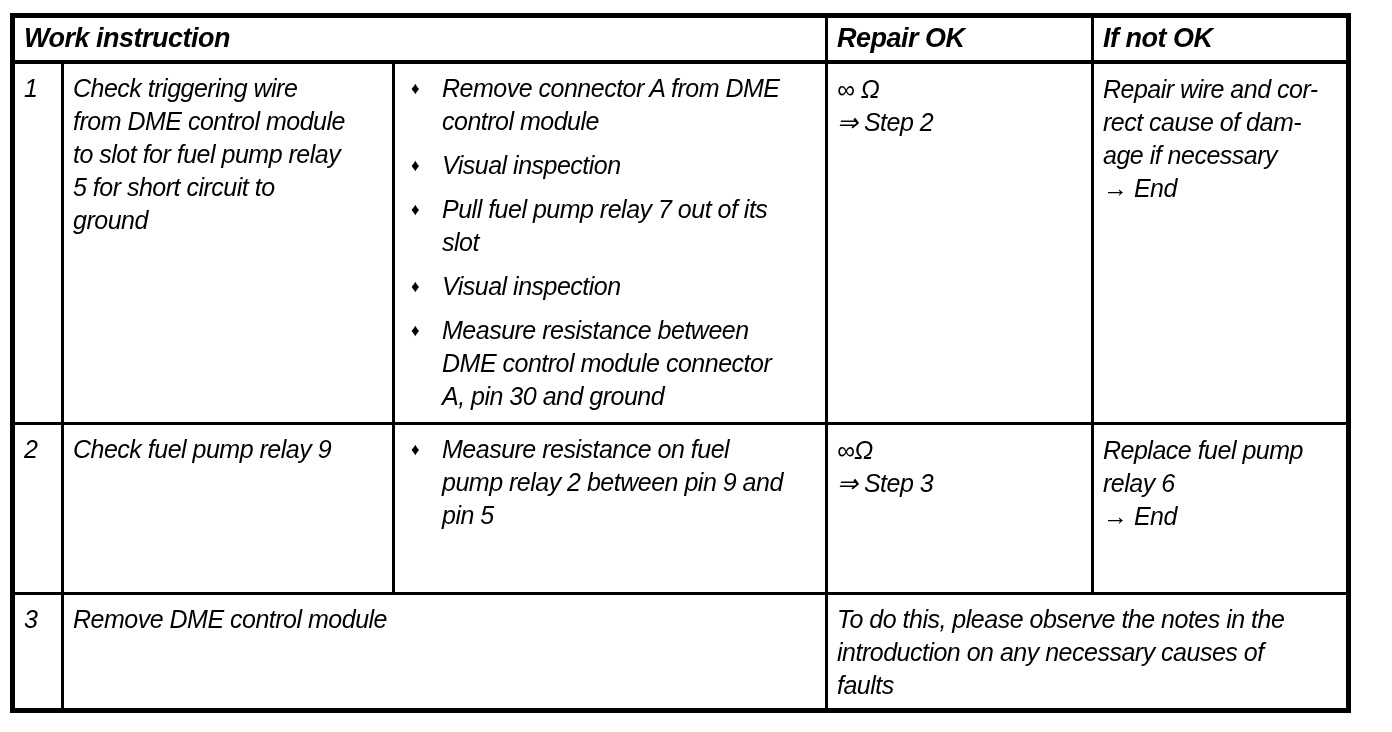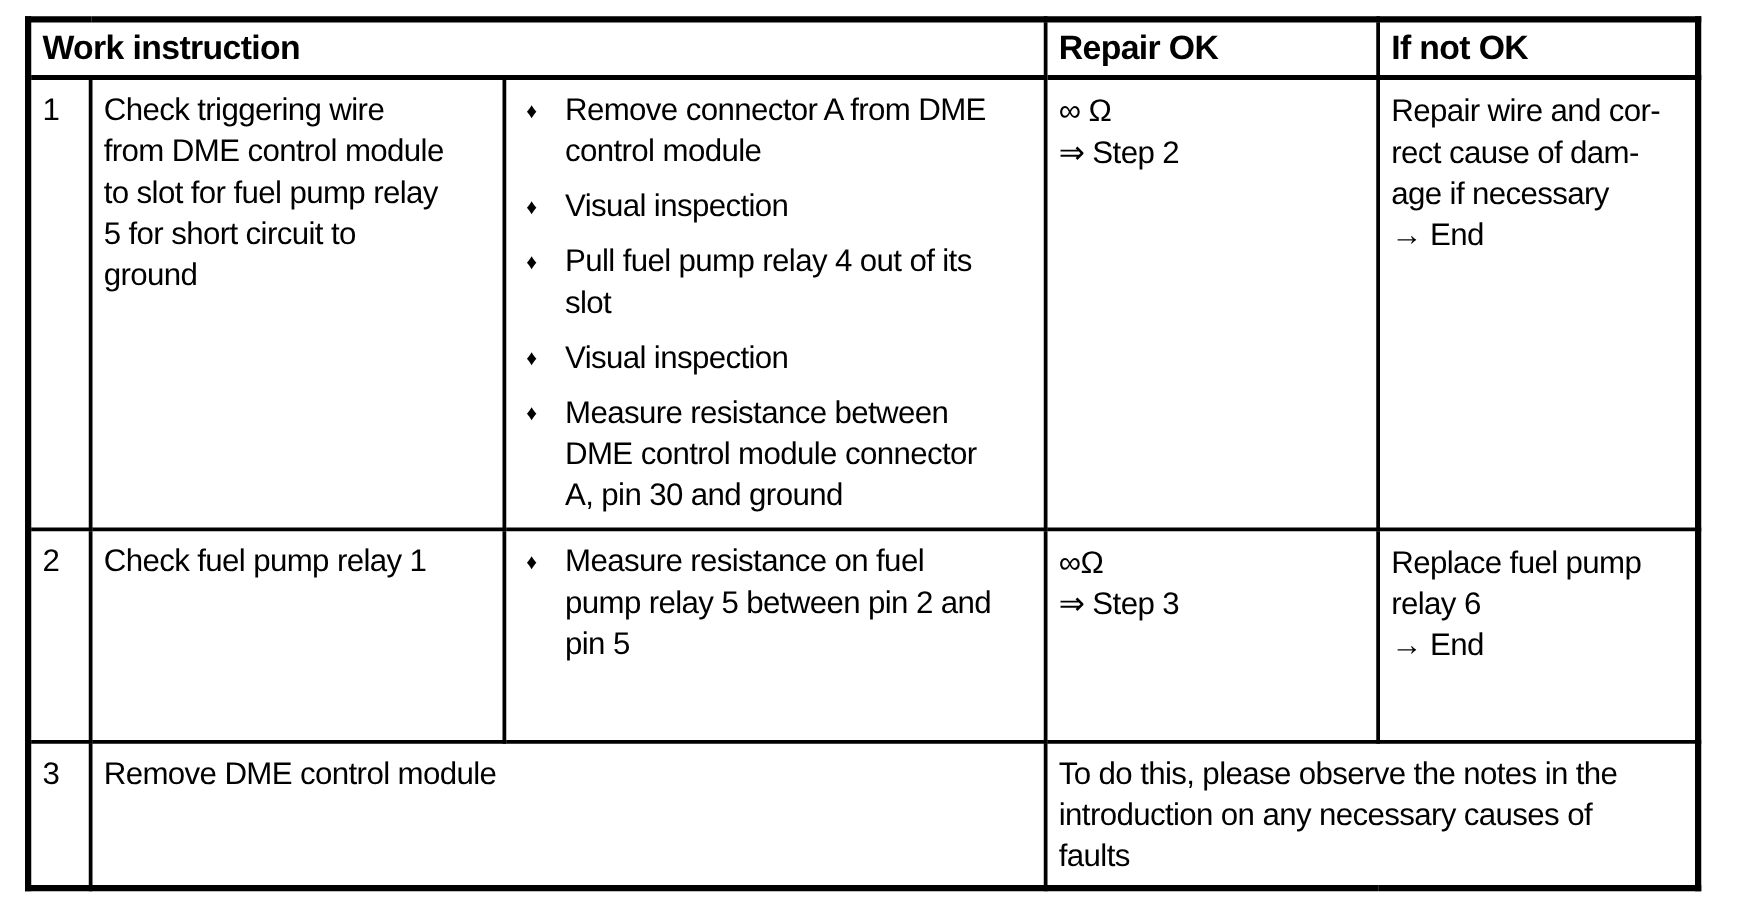--- a/index.html
+++ b/index.html
@@ -10,25 +10,26 @@
   }
   .sheet {
     position: relative;
     width: 1392px; height: 732px;
     background: #ffffff;
     color: #000000;
     font-family: "Liberation Sans", sans-serif;
   }
   table.diag {
     position: absolute;
-    left: 20px; top: 13px;
+    left: 10px; top: 13px;
     width: 1336px;
     border-collapse: collapse;
     table-layout: fixed;
     border: 5px solid #000;
+    font-style: italic;
   }
   .diag th, .diag td {
     border: 3px solid #000;
     vertical-align: top;
     padding: 8px 8px 6px 9px;
     font-size: 25px;
     line-height: 33px;
     letter-spacing: -0.5px;
     color: #000;
     overflow: hidden;
@@ -90,21 +91,21 @@
           <span class="bm">♦</span>
           <span class="bt pre">Remove connector A from DME
 control module</span>
         </div>
         <div class="bi">
           <span class="bm">♦</span>
           <span class="bt pre">Visual inspection</span>
         </div>
         <div class="bi">
           <span class="bm">♦</span>
-          <span class="bt pre">Pull fuel pump relay 4 out of its
+          <span class="bt pre">Pull fuel pump relay 7 out of its
 slot</span>
         </div>
         <div class="bi">
           <span class="bm">♦</span>
           <span class="bt pre">Visual inspection</span>
         </div>
         <div class="bi">
           <span class="bm">♦</span>
           <span class="bt pre">Measure resistance between
 DME control module connector
@@ -114,26 +115,26 @@
       <td class="ok pre">∞ Ω
 ⇒ Step 2</td>
       <td class="nok pre">Repair wire and cor-
 rect cause of dam-
 age if necessary
 → End</td>
     </tr>
 
     <tr class="r2">
       <td class="step">2</td>
-      <td class="task pre">Check fuel pump relay 1</td>
+      <td class="task pre">Check fuel pump relay 9</td>
       <td class="actions">
         <div class="bi">
           <span class="bm">♦</span>
           <span class="bt pre">Measure resistance on fuel
-pump relay 5 between pin 2 and
+pump relay 2 between pin 9 and
 pin 5</span>
         </div>
       </td>
       <td class="ok pre">∞Ω
 ⇒ Step 3</td>
       <td class="nok pre">Replace fuel pump
 relay 6
 → End</td>
     </tr>
 

